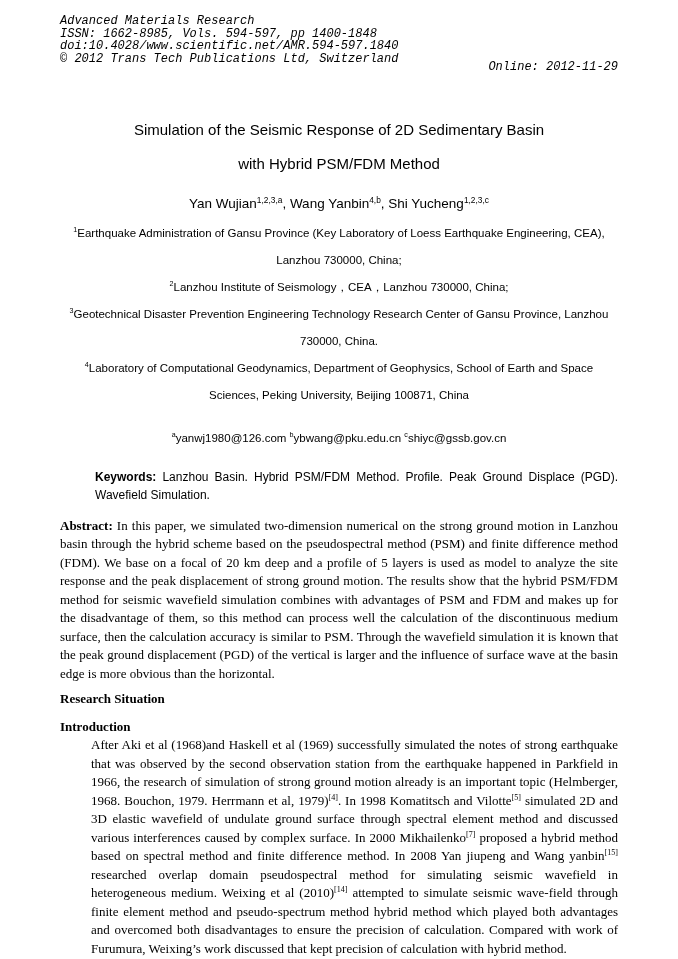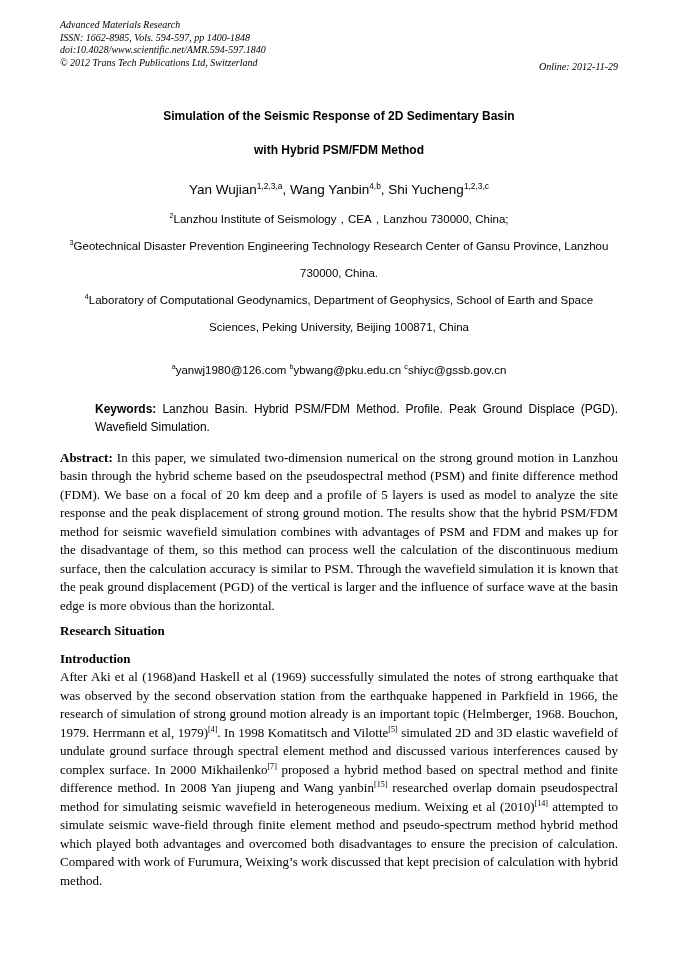--- a/index.html
+++ b/index.html
@@ -10,32 +10,32 @@
     background:#ffffff;
     color:#000000;
     overflow:hidden;
     box-sizing:border-box;
     padding:15px 60px 0 60px;
   }
   
   .jheader{
     display:flex;
     justify-content:space-between;
-    align-items:center;
-    font-family:Liberation Serif, serif;
+    align-items:flex-start;
+    font-family:Liberation Mono, monospace;
     font-style:italic;
-    font-size:10px;
+    font-size:12px;
     line-height:12.5px;
   }
   .jheader .left div{white-space:nowrap;}
   .jheader .right{white-space:nowrap;margin-top:46px;}
 
   
   .fm{font-family:"Liberation Sans",sans-serif;text-align:center;}
-  .title-block{margin-top:25px;font-weight:bold;font-size:12px;line-height:34px;}
+  .title-block{margin-top:39px;font-weight:normal;font-size:15px;line-height:34px;}
   .title-line{display:block;}
   .authors{margin-top:9px;font-size:13.5px;line-height:28px;font-weight:normal;}
   .affils{margin-top:2px;font-size:11.5px;line-height:27px;font-weight:normal;}
   .affil{margin:0;}
   .emails{margin:16px;}
 
   
   .keywords{
     font-family:"Liberation Sans",sans-serif;
     font-size:12px;
@@ -54,21 +54,21 @@
   .abstract{margin-top:12px;}
   .sec-heading{
     font-family:"Liberation Serif",serif;
     font-size:13px;
     line-height:18.5px;
     font-weight:bold;
     margin:7px 0 0 0;
     text-align:left;
   }
   .sec-heading.first{margin-top:9px;}
-  .para{margin-top:0;}
+  .para{margin-top:0;margin-left:31px;}
   sup{font-size:0.62em;line-height:0;}
 </style>
 </head>
 <body>
 
 <div class="page">
 
   <div class="jheader">
     <div class="left">
       <div>Advanced Materials Research</div>
@@ -80,20 +80,21 @@
   </div>
 
   <div class="fm title-block">
     <span class="title-line">Simulation of the Seismic Response of 2D Sedimentary Basin</span>
     <span class="title-line">with Hybrid PSM/FDM Method</span>
   </div>
 
   <div class="fm authors"><span>Yan Wujian</span><sup>1,2,3,a</sup><span>, Wang Yanbin</span><sup>4,b</sup><span>, Shi Yucheng</span><sup>1,2,3,c</sup></div>
 
   <div class="fm affils">
+    <p class="affil"><sup>1</sup><span>Earthquake Administration of Gansu Province (Key Laboratory of Loess Earthquake Engineering, CEA), Lanzhou 730000, China;</span></p>
     <p class="affil"><sup>2</sup><span>Lanzhou Institute of Seismology，CEA，Lanzhou 730000, China;</span></p>
     <p class="affil"><sup>3</sup><span>Geotechnical Disaster Prevention Engineering Technology Research Center of Gansu Province, Lanzhou 730000, China.</span></p>
     <p class="affil"><sup>4</sup><span>Laboratory of Computational Geodynamics, Department of Geophysics, School of Earth and Space Sciences, Peking University, Beijing 100871, China</span></p>
     <p class="emails"><sup>a</sup><span>yanwj1980@126.com </span><sup>b</sup><span>ybwang@pku.edu.cn </span><sup>c</sup><span>shiyc@gssb.gov.cn</span></p>
   </div>
 
   <div class="keywords"><span style="font-weight: bold;">Keywords:</span><span> Lanzhou Basin. Hybrid PSM/FDM Method. Profile. Peak Ground Displace (PGD). Wavefield Simulation.</span></div>
 
   <div class="body-text abstract"><span style="font-weight: bold;">Abstract:</span><span> In this paper, we simulated two-dimension numerical on the strong ground motion in Lanzhou basin through the hybrid scheme based on the pseudospectral method (PSM) and finite difference method (FDM). We base on a focal of 20 km deep and a profile of 5 layers is used as model to analyze the site response and the peak displacement of strong ground motion. The results show that the hybrid PSM/FDM method for seismic wavefield simulation combines with advantages of PSM and FDM and makes up for the disadvantage of them, so this method can process well the calculation of the discontinuous medium surface, then the calculation accuracy is similar to PSM. Through the wavefield simulation it is known that the peak ground displacement (PGD) of the vertical is larger and the influence of surface wave at the basin edge is more obvious than the horizontal.</span></div>
 

